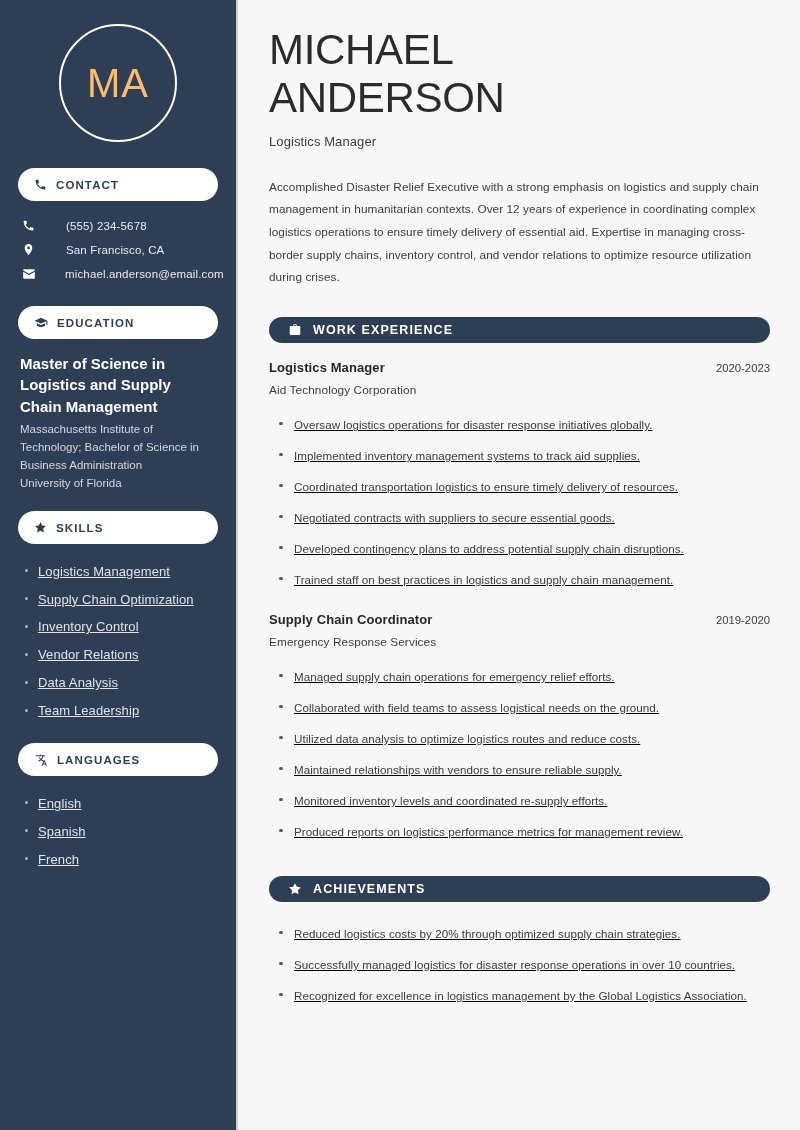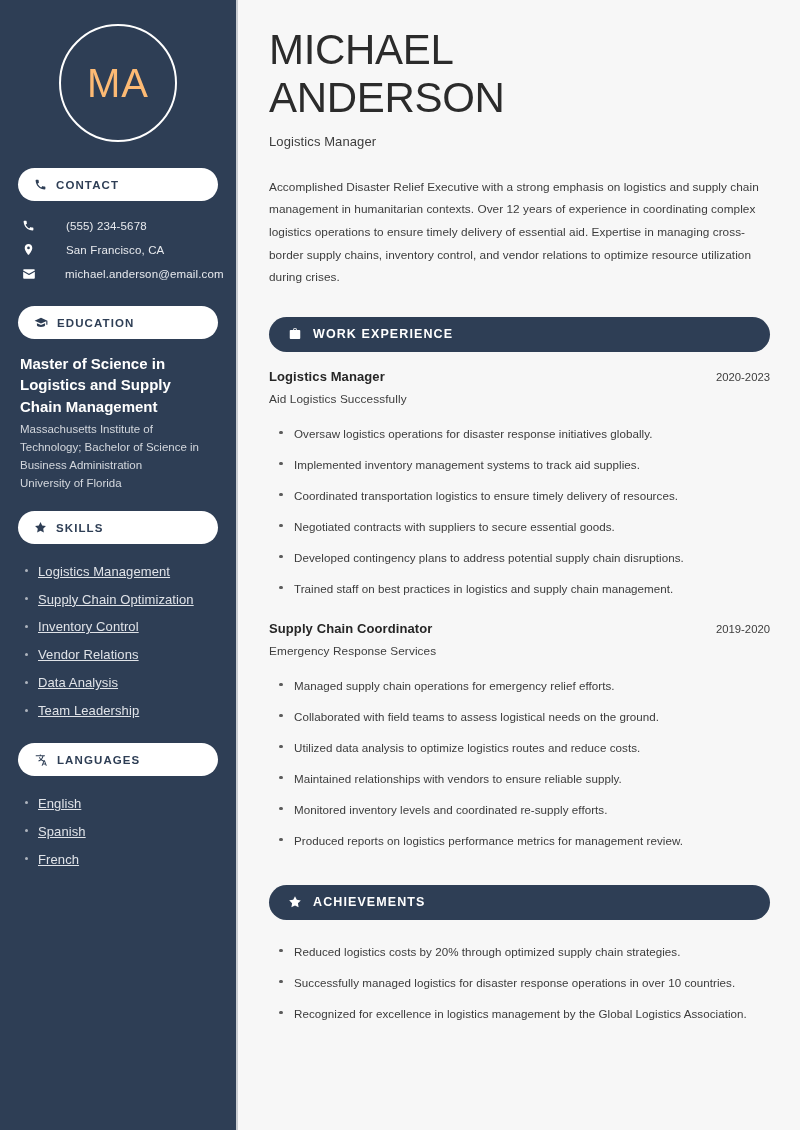--- a/index.html
+++ b/index.html
@@ -164,21 +164,21 @@
     color: #3c3c3c;
     line-height: 1.92;
     margin-top: 27px;
     letter-spacing: 0.05px;
   }
 
   
   .bar {
     background: #2e3e55;
     border-radius: 22px;
-    height: 35px;
+    height: 26px;
     display: flex;
     align-items: center;
     gap: 11px;
     padding: 0 19px;
     margin-top: 28px;
     margin-bottom: 17px;
   }
   .bar .ic { display: flex; align-items: center; color: #ffffff; }
   .bar-label {
     font-size: 12.5px;
@@ -206,21 +206,21 @@
     white-space: nowrap;
     padding-left: 14px;
   }
   .job-company {
     font-size: 11.8px;
     color: #3d3d3d;
     margin-top: 8px;
     letter-spacing: 0.1px;
   }
 
-  .main-list { list-style: none; margin-top: 13px; padding-left: 8px; }
+  .main-list { list-style: none; margin-top: 13px; padding-left: 8px; text-decoration: underline; }
   .main-list li {
     font-size: 11.6px;
     color: #3b3b3b;
     line-height: 1.55;
     padding: 6.5px 0 6.5px 17px;
     position: relative;
     letter-spacing: 0.05px;
   }
   .main-list li::before {
     content: "";
@@ -358,21 +358,21 @@
           </svg>
       </span>
       <span class="bar-label">WORK EXPERIENCE</span>
     </div>
 
     <div class="job">
       <div class="job-head">
         <span class="job-role">Logistics Manager</span>
         <span class="job-dates">2020-2023</span>
       </div>
-      <div class="job-company">Aid Logistics Successfully</div>
+      <div class="job-company">Aid Technology Corporation</div>
       <ul class="main-list">
         <li>Oversaw logistics operations for disaster response initiatives globally.</li>
         <li>Implemented inventory management systems to track aid supplies.</li>
         <li>Coordinated transportation logistics to ensure timely delivery of resources.</li>
         <li>Negotiated contracts with suppliers to secure essential goods.</li>
         <li>Developed contingency plans to address potential supply chain disruptions.</li>
         <li>Trained staff on best practices in logistics and supply chain management.</li>
       </ul>
     </div>
 

